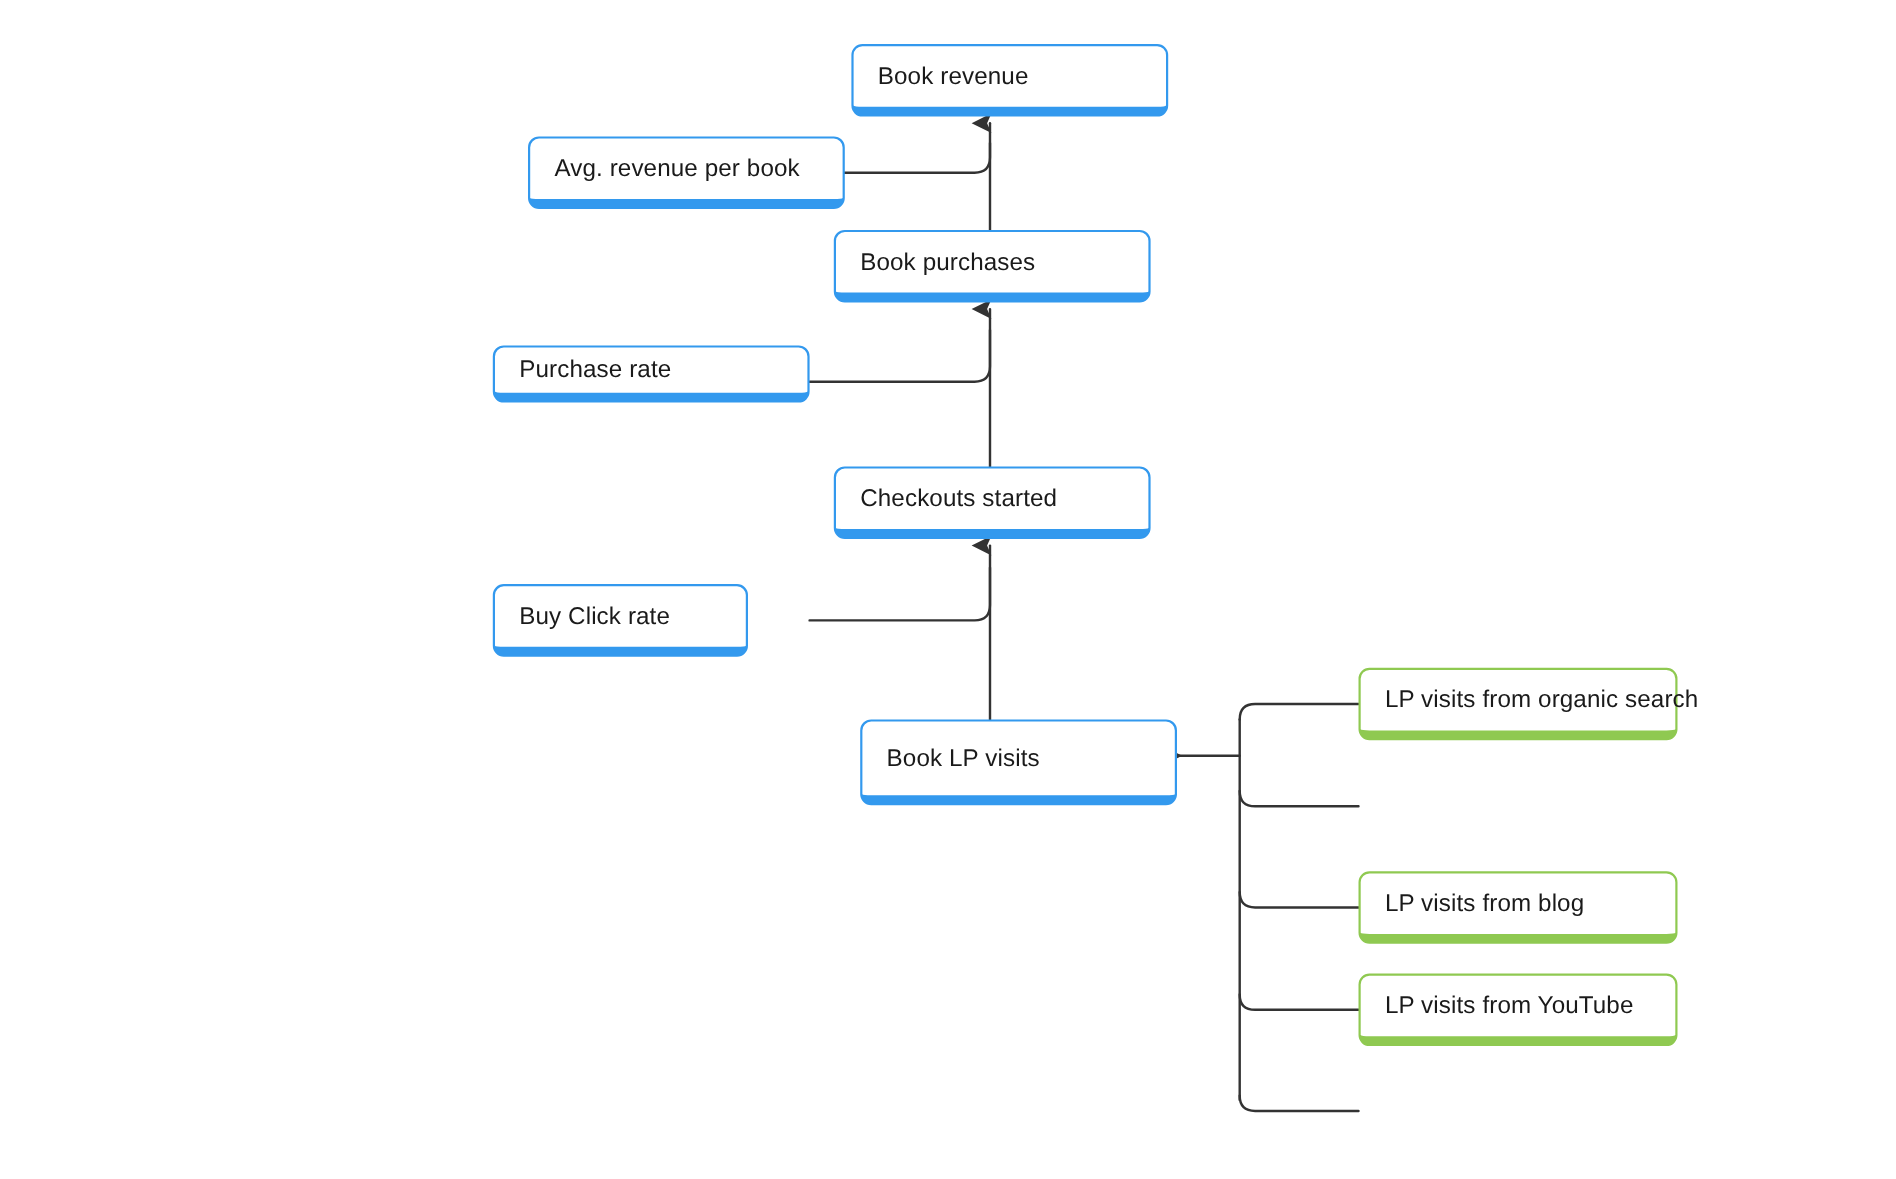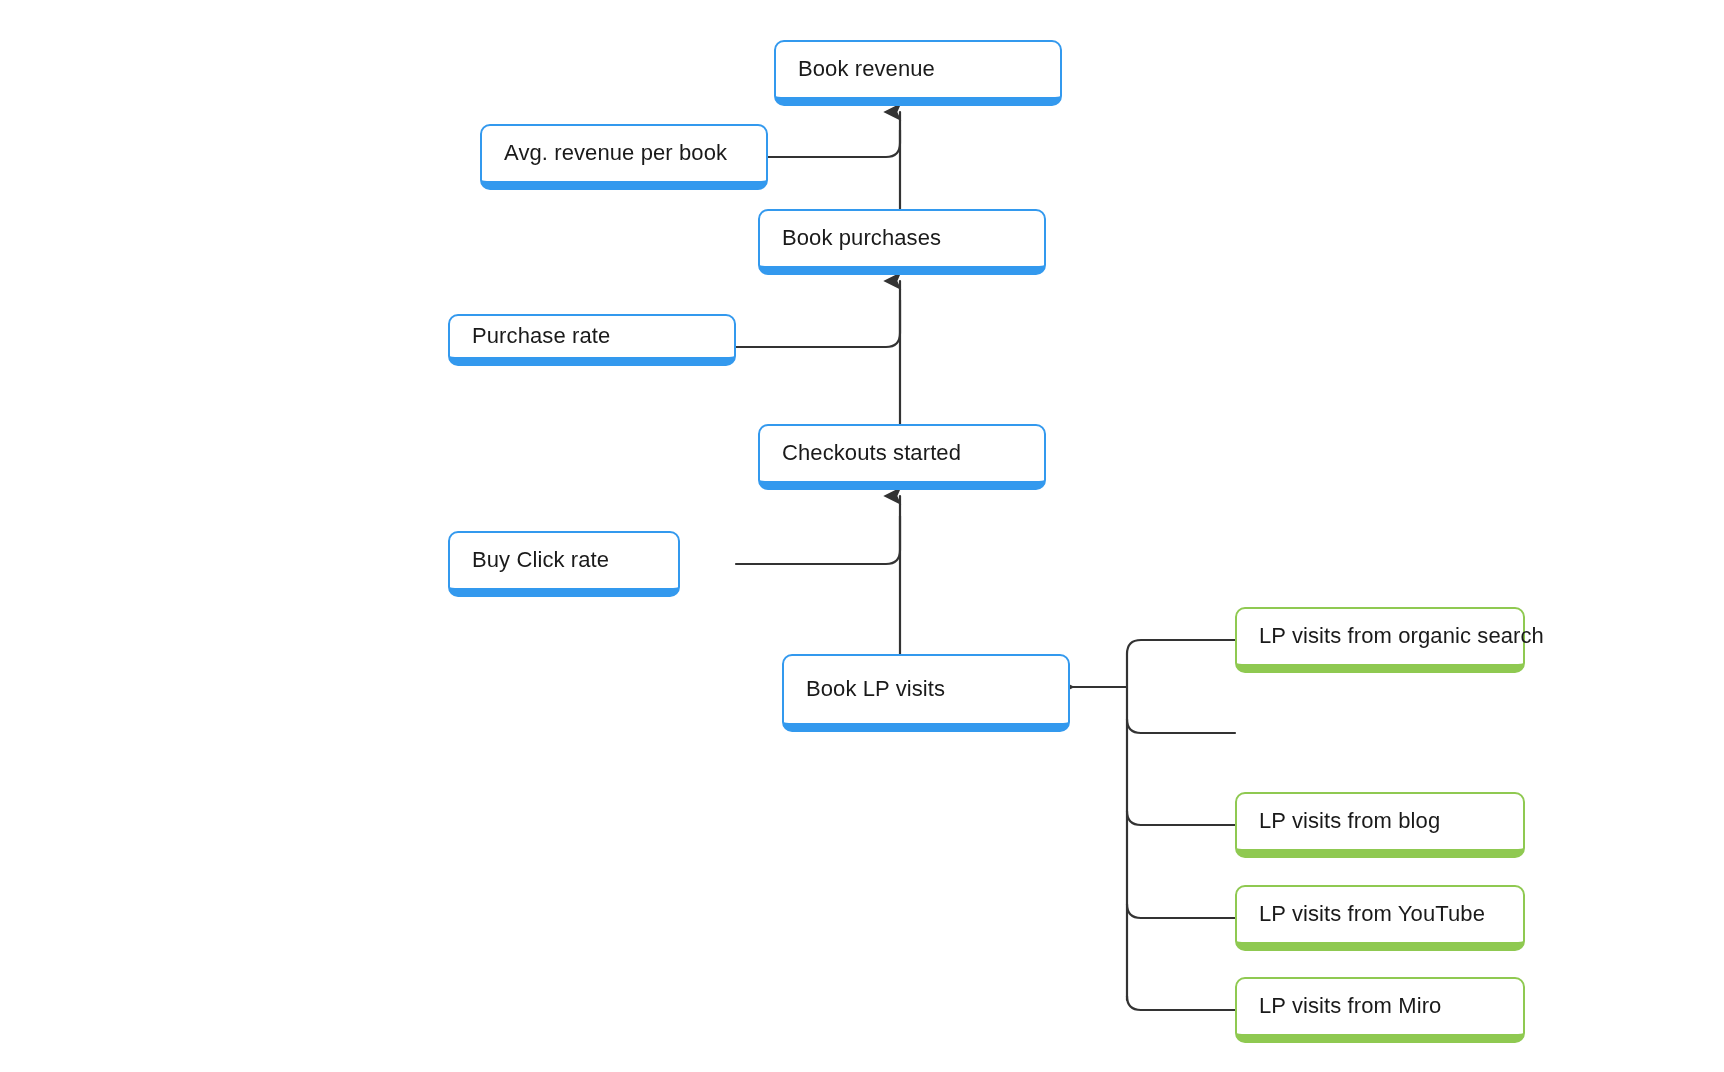--- a/index.html
+++ b/index.html
@@ -125,17 +125,14 @@
 
 
   <div class="node green" style="left:1235px; top:792px; width:290px; height:66px;">
     <span class="node-label">LP visits from blog</span>
   </div>
 
   <div class="node green" style="left:1235px; top:885px; width:290px; height:66px;">
     <span class="node-label">LP visits from YouTube</span>
   </div>
 
-  <div class="node green" style="left:1235px; top:977px; width:290px; height:66px;">
-    <span class="node-label">LP visits from Miro</span>
-  </div>
 
 </div>
 
 </body></html>

